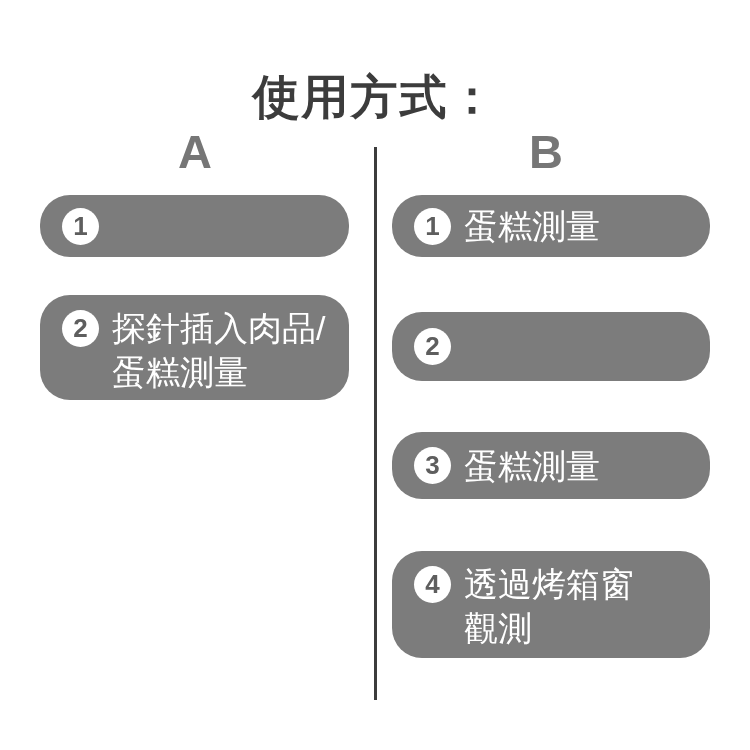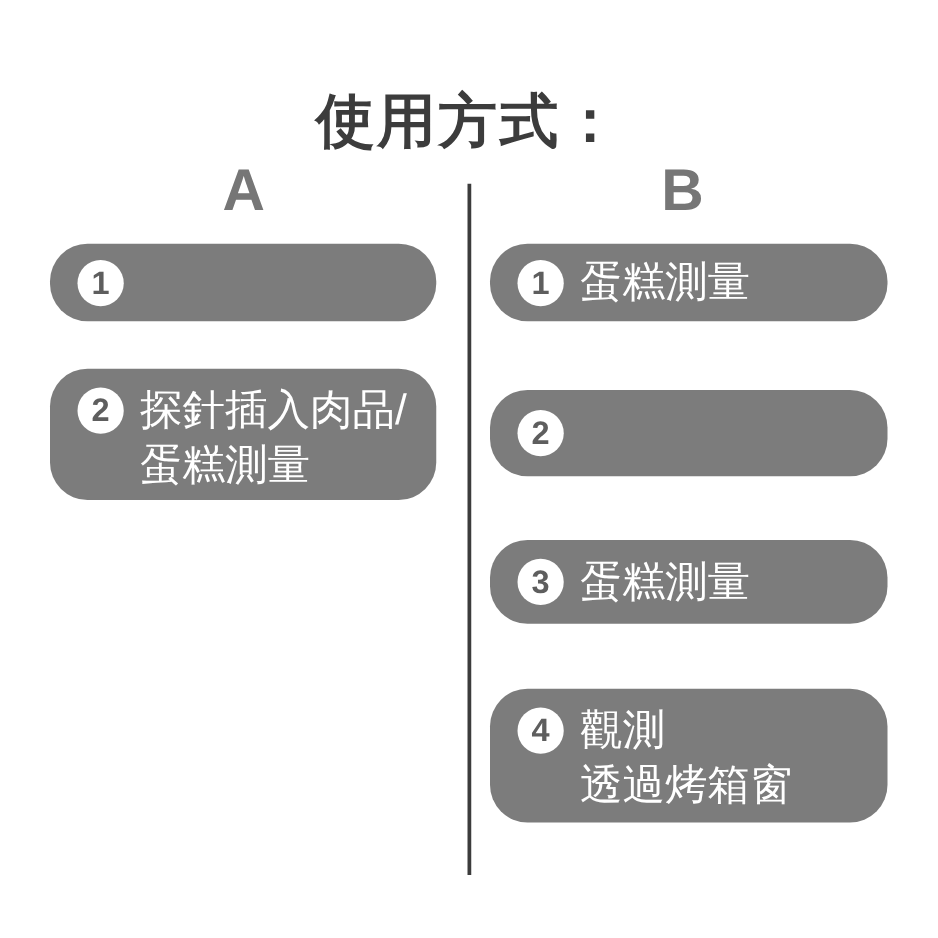--- a/index.html
+++ b/index.html
@@ -129,18 +129,18 @@
   <div class="pill" id="pill-b3">
     <span class="num">3</span>
     <span class="lines">
       <span>蛋糕測量</span>
     </span>
   </div>
 
   <div class="pill multi" id="pill-b4">
     <span class="num">4</span>
     <span class="lines">
+      <span>透過烤箱窗</span>
       <span>觀測</span>
-      <span>透過烤箱窗</span>
     </span>
   </div>
 
 </div>
 
 </body></html>

